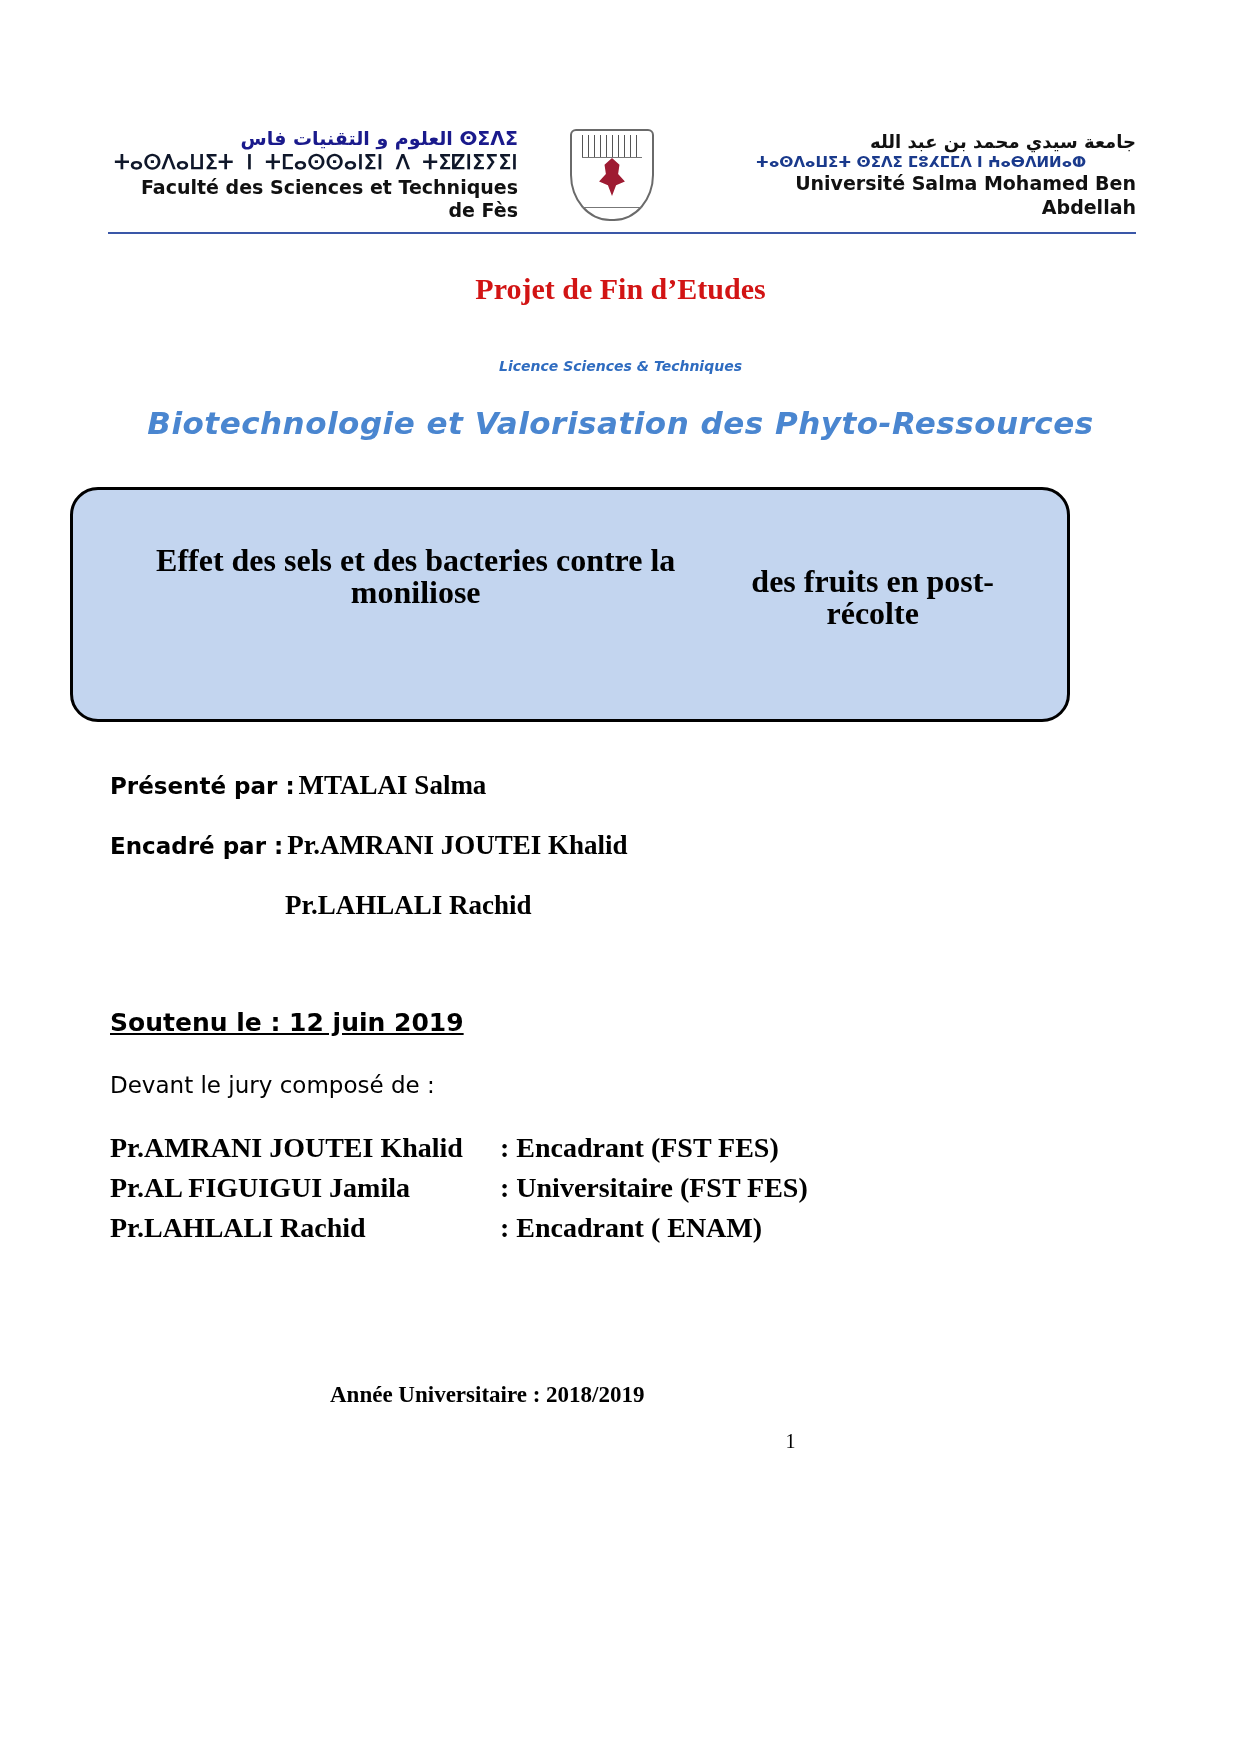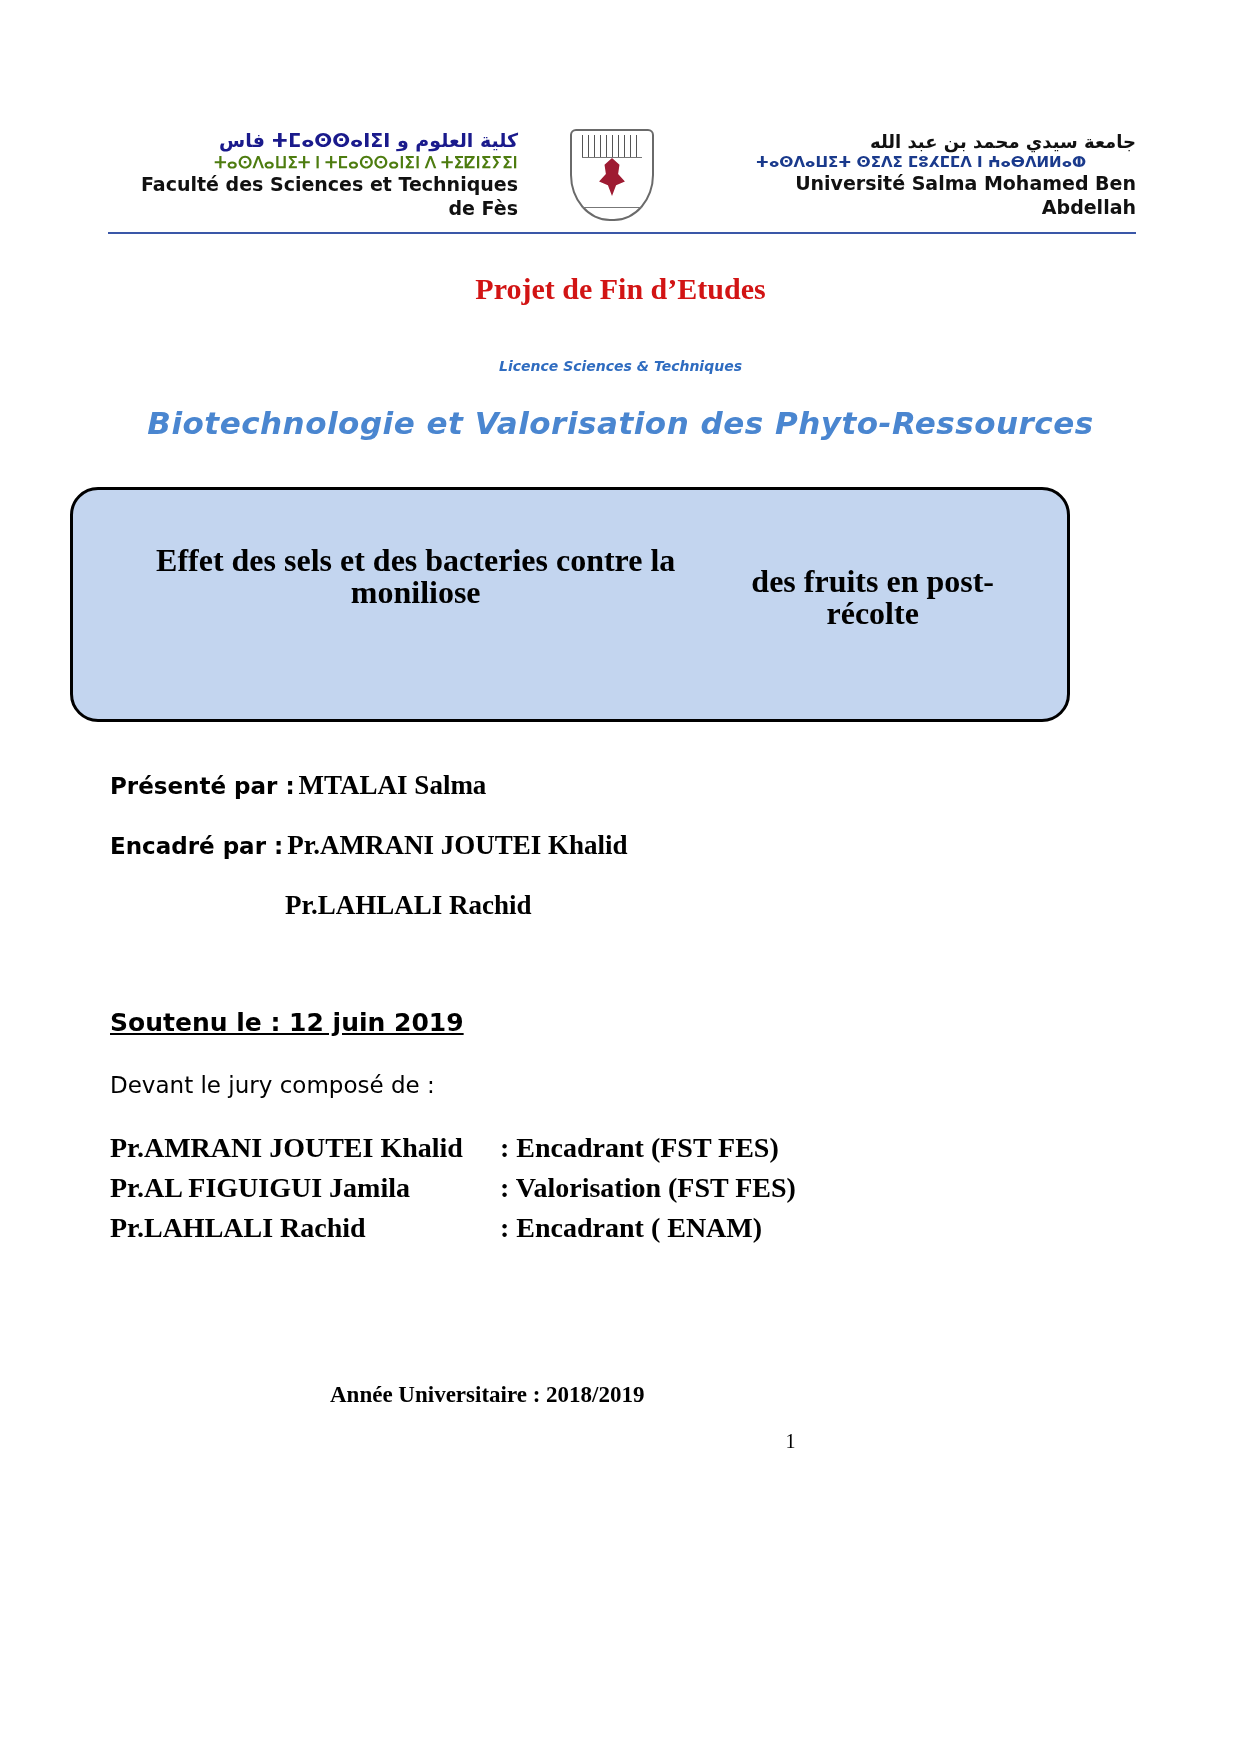--- a/index.html
+++ b/index.html
@@ -39,24 +39,24 @@
     line-height: 1.25;
   }
   .fst-ar {
     font-family: "DejaVu Sans", sans-serif;
     font-size: 19px;
     font-weight: bold;
     color: #1a1a8c;
     direction: rtl;
   }
   .fst-tif {
-    font-family: Liberation Serif, serif;
-    font-size: 16px;
-    font-weight: bold;
-    color: #4d7c0f;
+    font-family: Liberation Mono, monospace;
+    font-size: 20px;
+    font-weight: bold;
+    color: #0f172a;
     letter-spacing: 0.5px;
   }
   .fst-fr {
     font-family: "DejaVu Sans", sans-serif;
     font-size: 19px;
     font-weight: bold;
     color: #111111;
   }
 
   .crest {
@@ -285,21 +285,21 @@
   }
 </style>
 </head>
 <body>
 
 <div class="page">
 
   <div class="header">
 
     <div class="fst-block">
-      <div class="fst-ar">كلية العلوم و ⵜⵎⴰⵙⵙⴰⵏⵉⵏ فاس</div>
+      <div class="fst-ar">ⵙⵉⴷⵉ العلوم و التقنيات فاس</div>
       <div class="fst-tif">ⵜⴰⵙⴷⴰⵡⵉⵜ ⵏ ⵜⵎⴰⵙⵙⴰⵏⵉⵏ ⴷ ⵜⵉⵇⵏⵉⵢⵉⵏ</div>
       <div class="fst-fr">Faculté des Sciences et Techniques de Fès</div>
     </div>
 
     <div class="crest">
       <div class="shield"></div>
       <div class="fan"></div>
       <div class="emblem"></div>
       <div class="base"></div>
     </div>
@@ -340,21 +340,21 @@
   <div class="defense">Soutenu le : 12 juin 2019</div>
   <div class="jury-intro">Devant le jury composé de :</div>
 
   <div class="jury-list">
     <div class="jury-row">
       <span class="jury-name">Pr.AMRANI JOUTEI Khalid</span>
       <span class="jury-role">: Encadrant  (FST FES)</span>
     </div>
     <div class="jury-row">
       <span class="jury-name">Pr.AL FIGUIGUI Jamila</span>
-      <span class="jury-role">: Valorisation (FST FES)</span>
+      <span class="jury-role">: Universitaire (FST FES)</span>
     </div>
     <div class="jury-row">
       <span class="jury-name">Pr.LAHLALI Rachid</span>
       <span class="jury-role">: Encadrant ( ENAM)</span>
     </div>
   </div>
 
   <div class="year">Année Universitaire : 2018/2019</div>
   <div class="page-number">1</div>
 

